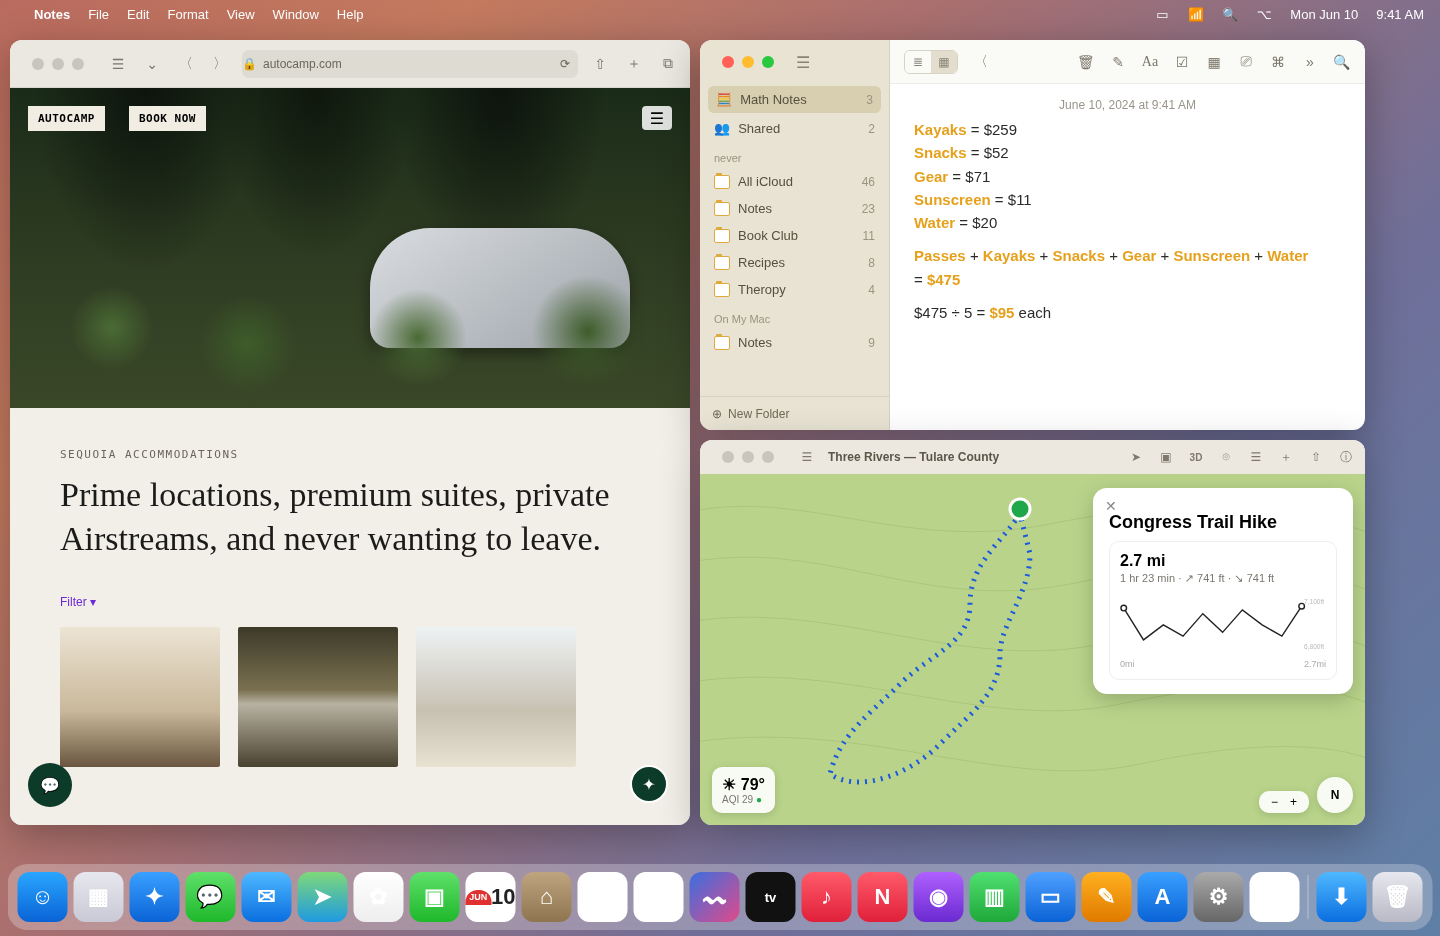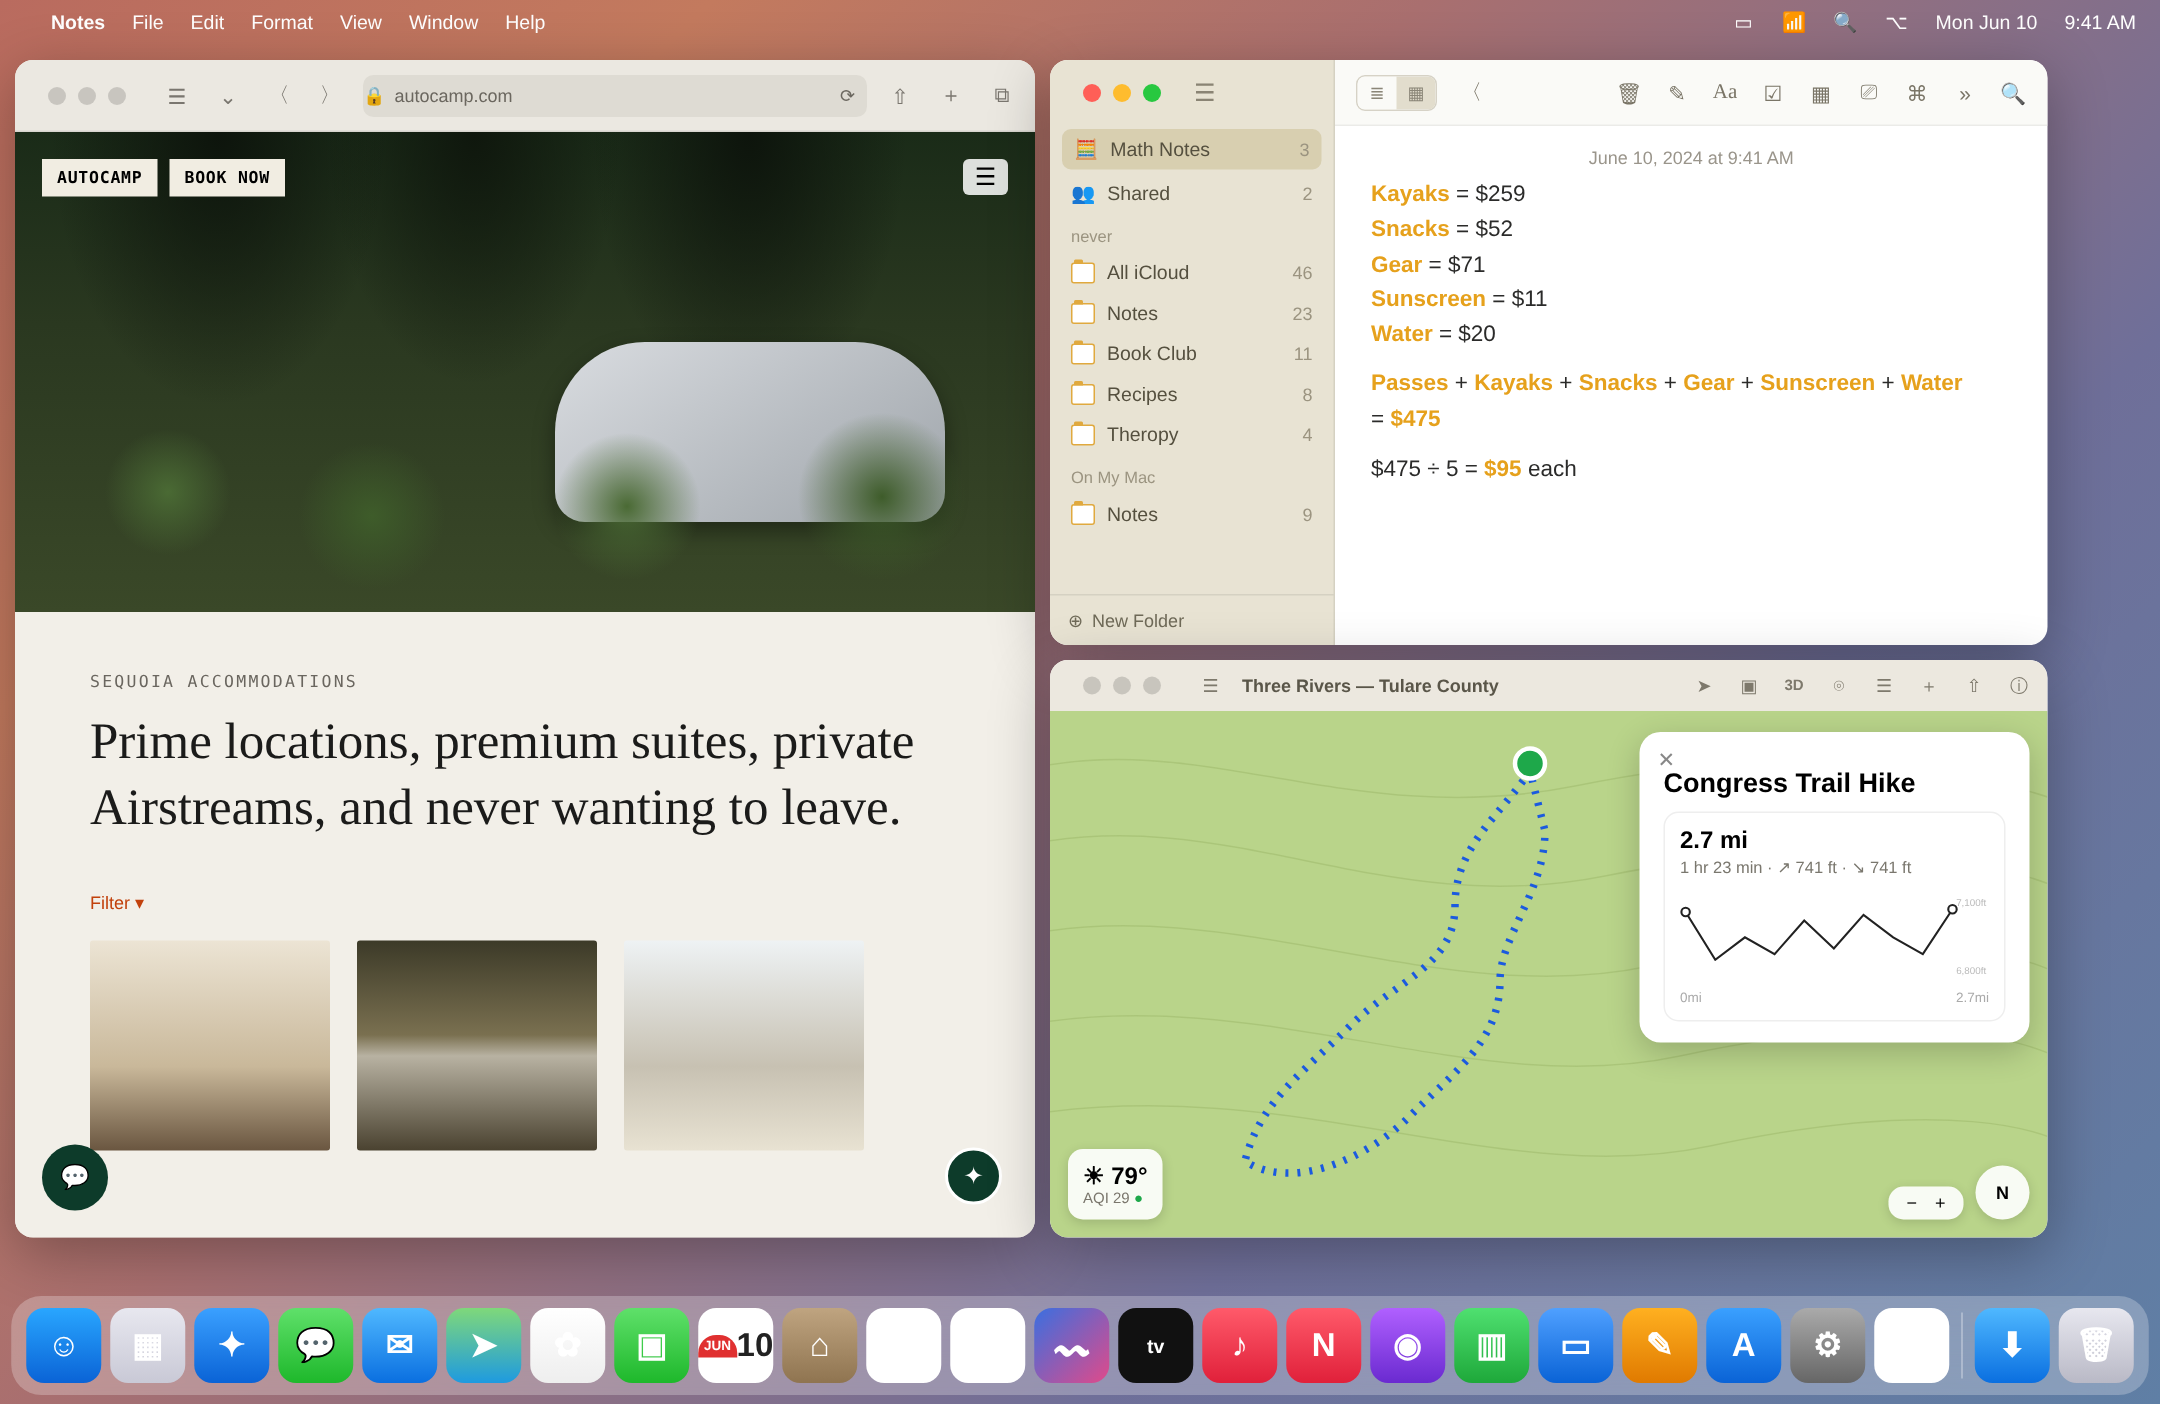--- a/index.html
+++ b/index.html
@@ -34,27 +34,27 @@
 .saf-tb .btn{width:24px;height:24px;display:flex;align-items:center;justify-content:center;color:#7a766f;font-size:14px}
 .saf-tb .addr{flex:1;height:28px;border-radius:7px;background:#dedbd3;display:flex;align-items:center;justify-content:center;gap:6px;color:#6b675f;font-size:12px}
 .saf-body{height:calc(100% - 48px);overflow:hidden;position:relative;background:#f2efe8}
 .hero{height:320px;background:linear-gradient(180deg,#1a2b18 0%,#2a3820 40%,#3a4828 100%);position:relative}
 .hero::before{content:"";position:absolute;inset:0;background:
   radial-gradient(160px 260px at 20% 0%,#0d140c 0%,transparent 70%),
   radial-gradient(140px 240px at 45% 0%,#0f170d 0%,transparent 70%),
   radial-gradient(150px 260px at 72% 0%,#0d140c 0%,transparent 70%)}
 .trailer{position:absolute;right:60px;bottom:60px;width:260px;height:120px;border-radius:60px 60px 20px 20px;background:linear-gradient(145deg,#d9dce0,#9ea4aa);box-shadow:0 6px 14px rgba(0,0,0,.4)}
 .foliage{position:absolute;inset:0;background:radial-gradient(60px 60px at 15% 75%,#4a6a34 0%,transparent 70%),radial-gradient(70px 70px at 35% 80%,#3e5c2a 0%,transparent 70%),radial-gradient(70px 70px at 60% 78%,#4a6a34 0%,transparent 70%),radial-gradient(80px 80px at 85% 76%,#3e5c2a 0%,transparent 70%)}
-.hero-badges{position:absolute;top:18px;left:18px;display:flex;gap:8px}
+.hero-badges{position:absolute;top:18px;left:18px;display:flex;gap:24px}
 .badge{background:#f1ede2;padding:6px 10px;font-size:11px;font-weight:700;letter-spacing:.5px;font-family:ui-monospace,monospace}
 .hero-menu{position:absolute;top:18px;right:18px;width:30px;height:24px;background:rgba(255,255,255,.85);border-radius:4px;display:flex;align-items:center;justify-content:center}
 .page{padding:40px 50px 20px}
 .eyebrow{font-size:11px;letter-spacing:1.5px;color:#6a665f;font-family:ui-monospace,monospace}
 .headline{font-family:Georgia,"Times New Roman",serif;font-size:34px;line-height:1.3;color:#1b1b1a;margin-top:12px;font-weight:400}
-.filter{margin-top:34px;font-size:12px;color:#c2410c}
+.filter{margin-top:34px;font-size:12px;color:#6d28d9}
 .thumbs{display:flex;gap:18px;margin-top:18px}
 .thumb{width:160px;height:140px;border-radius:2px;background:#ccc;position:relative;overflow:hidden}
 .th1{background:linear-gradient(180deg,#ece4d4 0%,#c9b89a 60%,#6a5640 100%)}
 .th2{background:linear-gradient(180deg,#3c3a28 0%,#7a7050 45%,#b8b2a2 55%,#4a4230 100%)}
 .th3{background:linear-gradient(180deg,#eef2f4 0%,#c7c1b2 60%,#e8e2d2 100%)}
 .chat-fab{position:absolute;left:18px;bottom:18px;width:44px;height:44px;border-radius:50%;background:#0d3b2a;display:flex;align-items:center;justify-content:center;color:#fff}
 .acc-fab{position:absolute;right:22px;bottom:22px;width:38px;height:38px;border-radius:50%;background:#0d3b2a;border:2px solid #fff;display:flex;align-items:center;justify-content:center;color:#fff;font-size:16px}
 
 
 #notes{left:700px;top:40px;width:665px;height:390px;display:flex}

